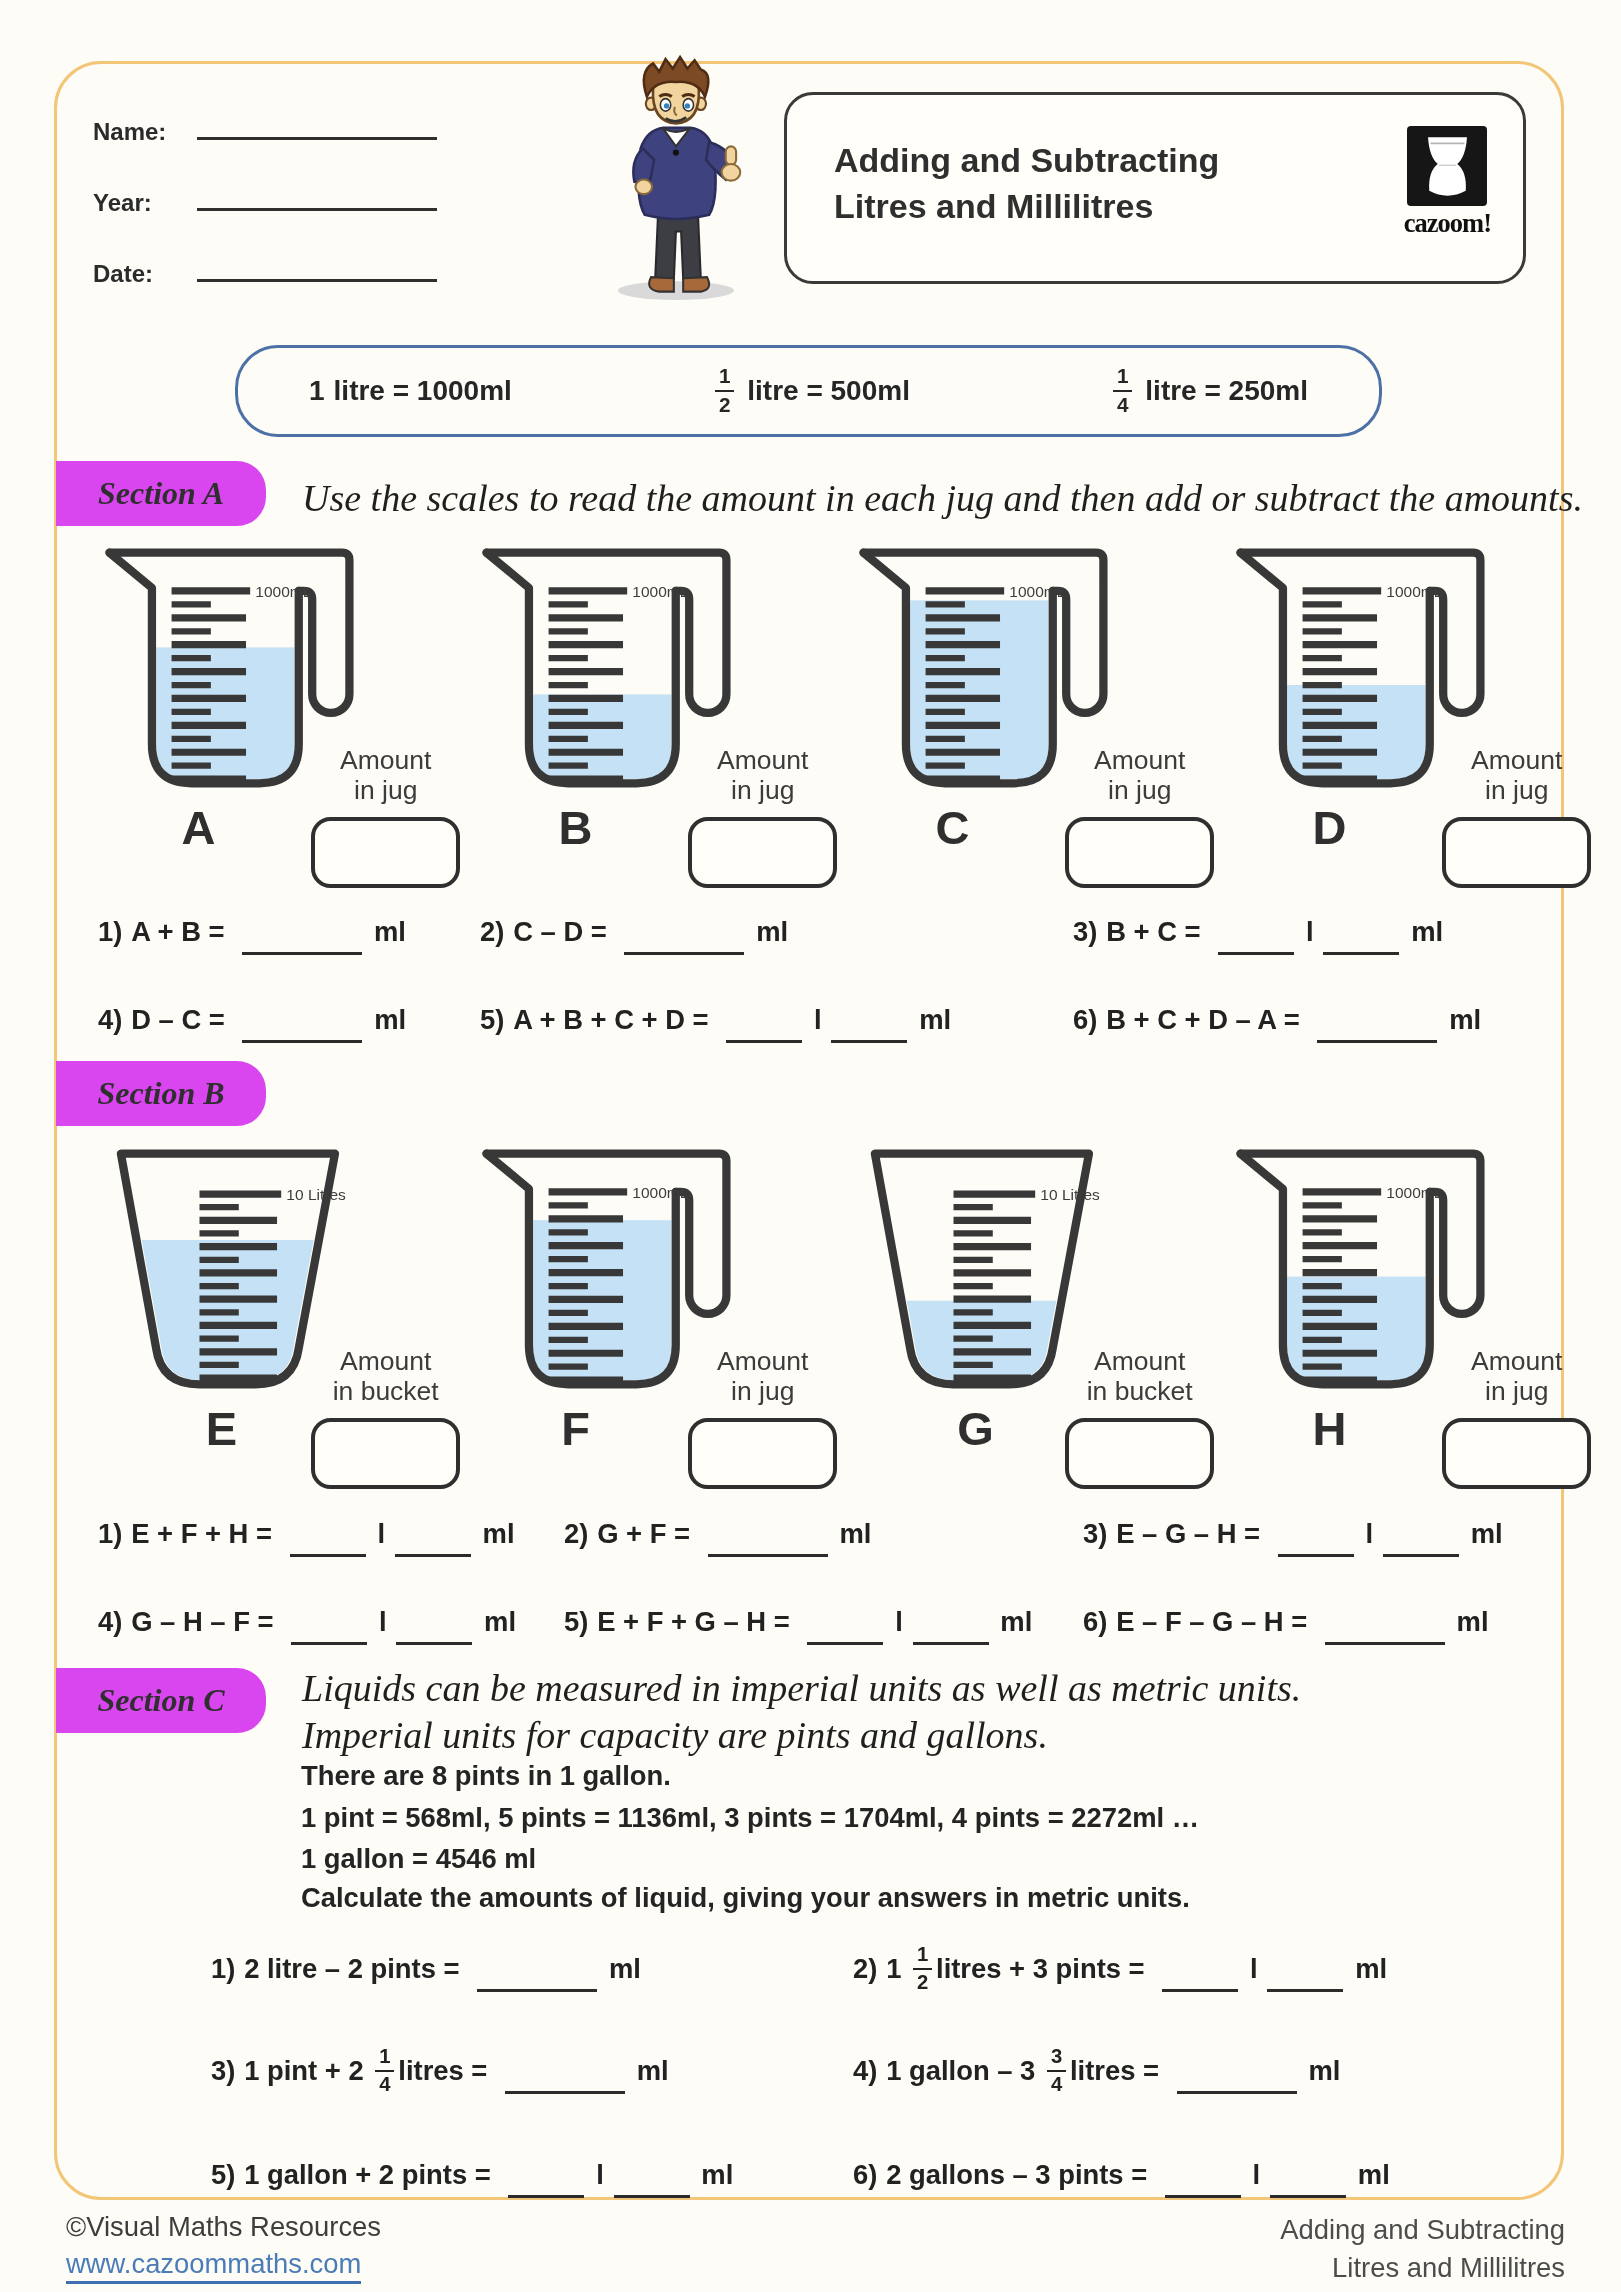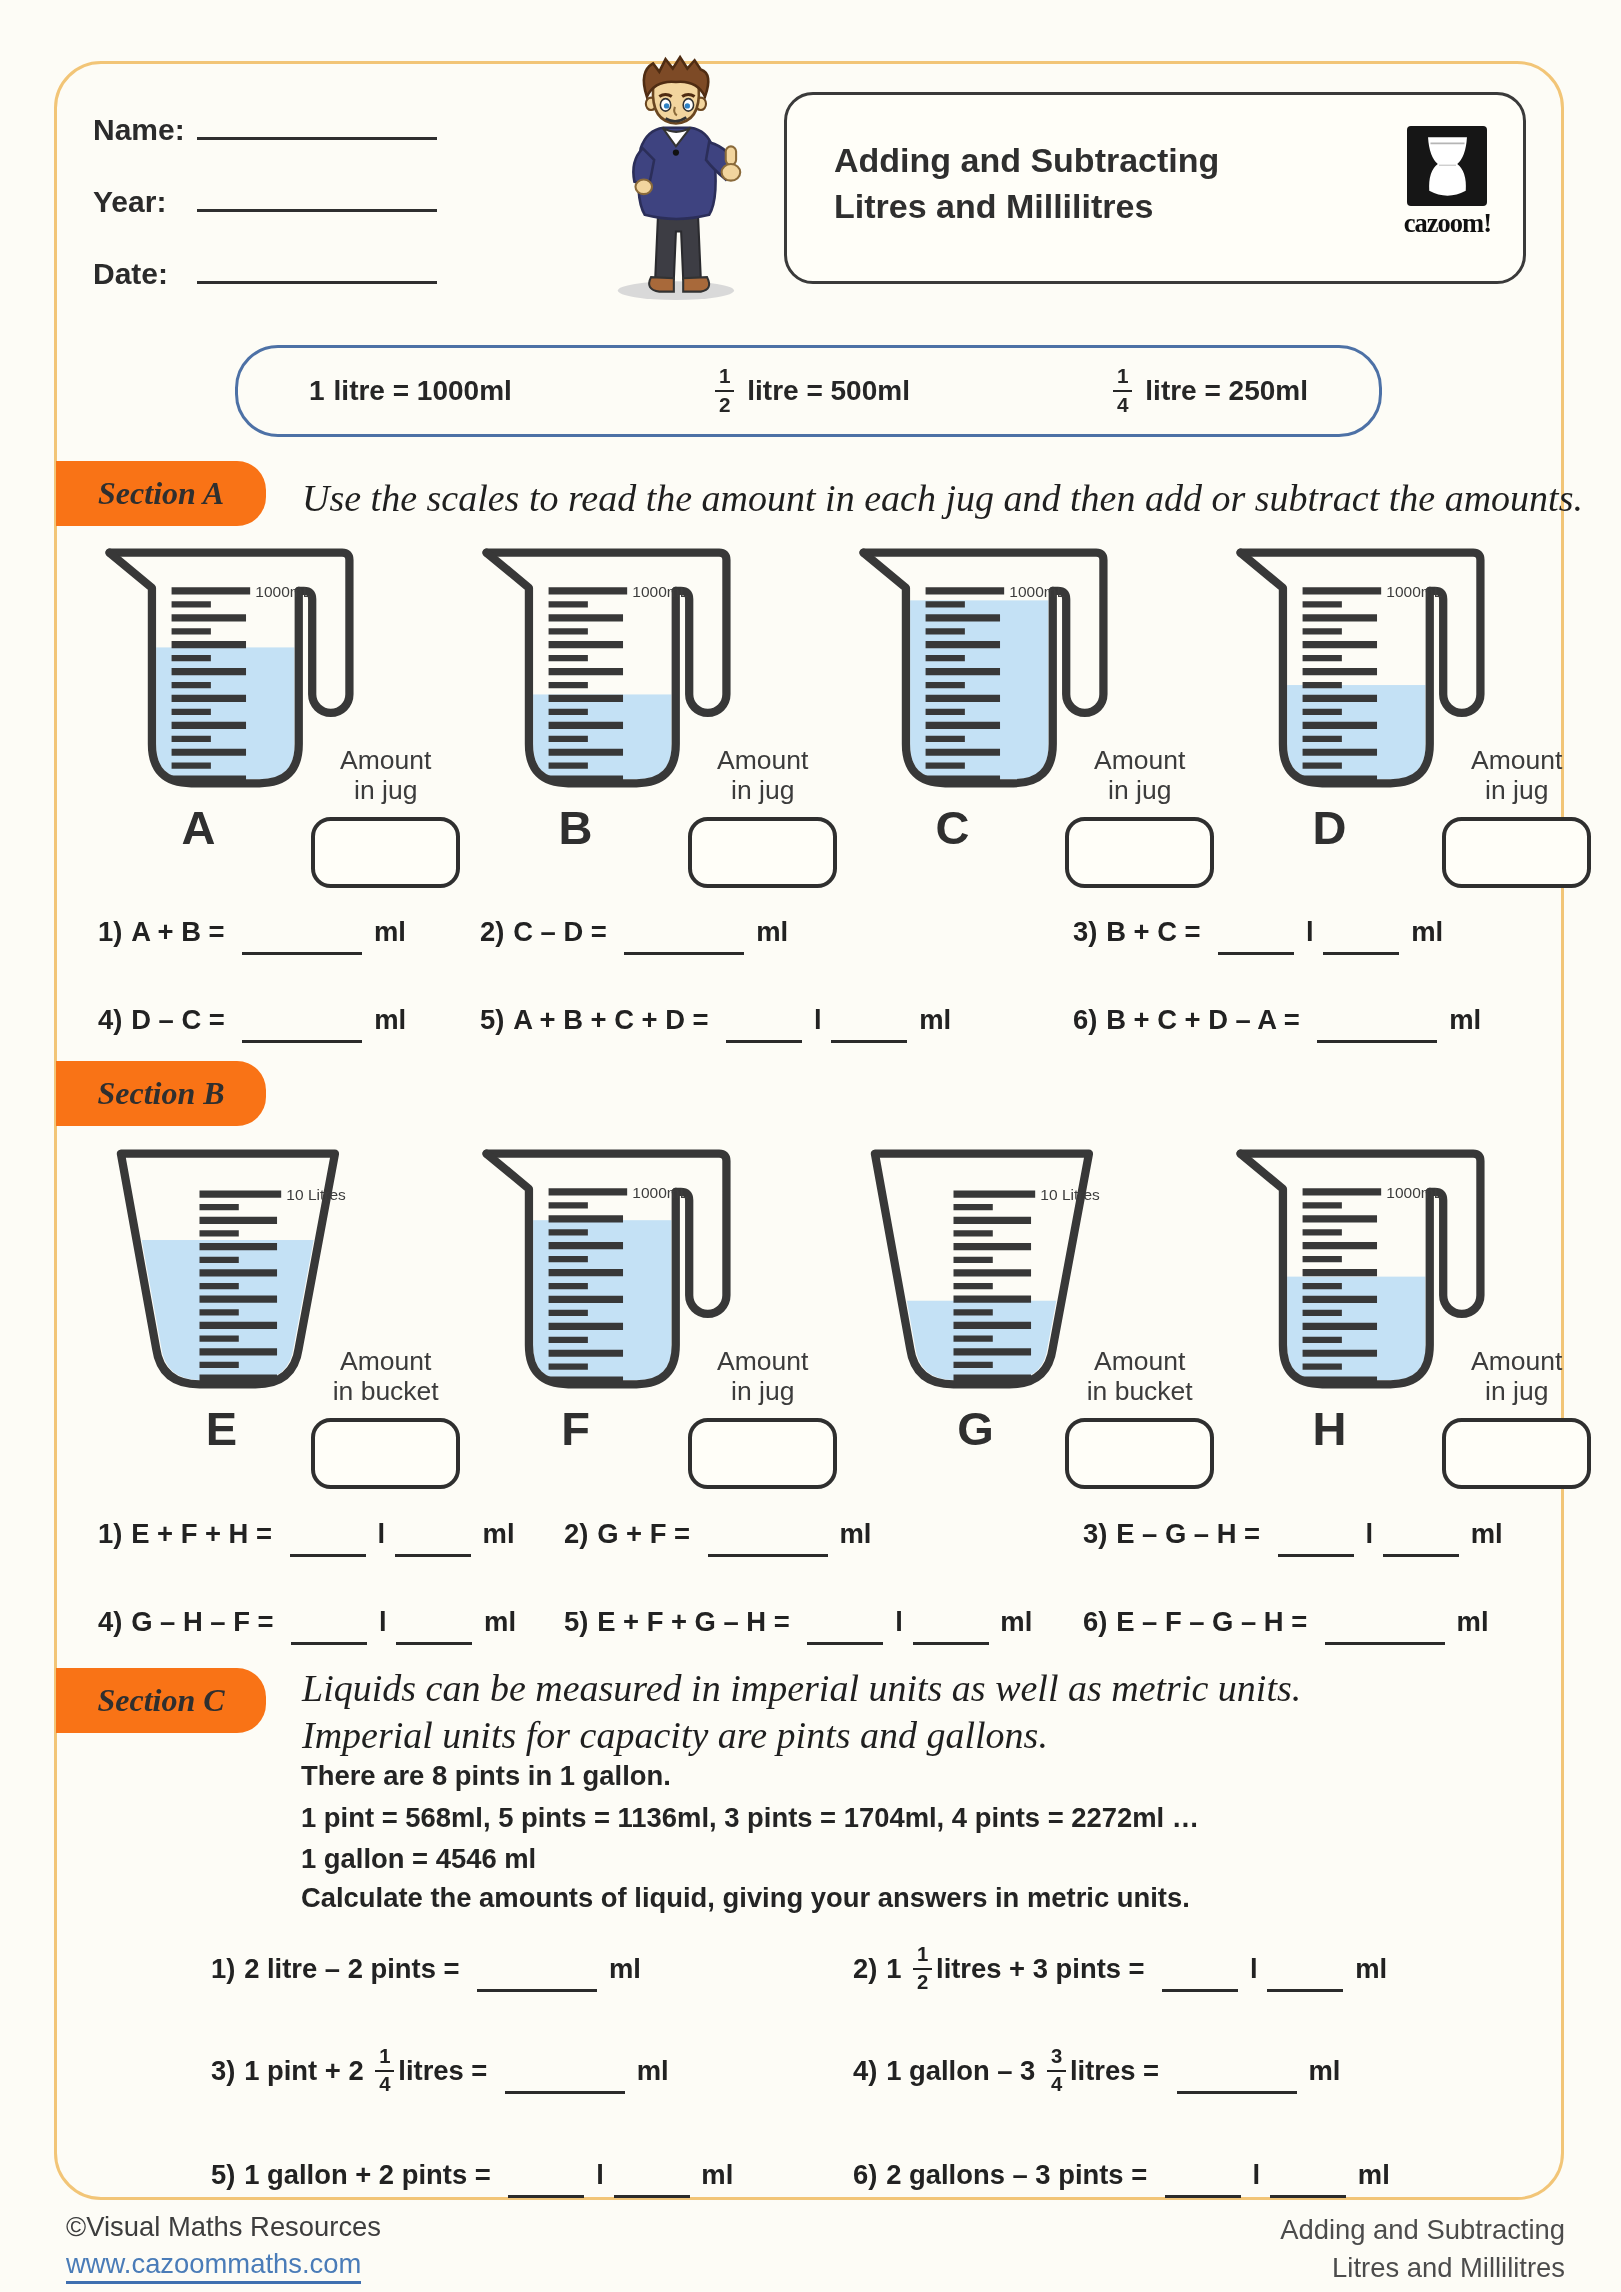--- a/index.html
+++ b/index.html
@@ -2,21 +2,21 @@
 <html><head>
 <meta charset="utf-8">
 <style>
   html,body{margin:0;padding:0;}
   body{width:1621px;height:2293px;background:#fdfcf6;font-family:"Liberation Sans",sans-serif;color:#2b2b2b;position:relative;overflow:hidden;}
   .page{position:absolute;inset:0;}
   .frame{position:absolute;left:54px;top:61px;width:1504px;height:2133px;border:3.9px solid #f2c577;border-radius:47px;}
 
   
   .fields{position:absolute;left:93px;top:104px;}
-  .field-row{margin-bottom:29px;font-weight:bold;font-size:30px;white-space:nowrap;}
+  .field-row{margin-bottom:29px;font-weight:bold;font-size:24px;white-space:nowrap;}
   .field-label{display:inline-block;width:90px;}
   .field-line{display:inline-block;width:240px;height:33px;margin-left:13.7px;border-bottom:3.4px solid #2f2f2f;vertical-align:baseline;}
 
   .boy{position:absolute;left:570px;top:53px;width:216px;height:249px;}
 
   .title-box{position:absolute;left:784px;top:92px;width:742px;height:192px;background:#fffef8;border:3.9px solid #3a3a3a;border-radius:29px;box-sizing:border-box;}
   .title-text{position:absolute;left:47px;top:43px;font-size:34px;font-weight:bold;line-height:1.35;color:#2f2f2f;}
   .logo{position:absolute;right:21.6px;top:31px;width:108px;text-align:center;}
   .logo-mark{width:80px;height:80px;background:#161616;border-radius:3.9px;margin:0 auto;display:flex;align-items:center;justify-content:center;}
   .logo-text{font-family:"Liberation Serif",serif;font-weight:bold;font-size:26.5px;margin-top:2px;letter-spacing:-1px;color:#111;}
@@ -24,21 +24,21 @@
   
   .key-box{position:absolute;left:235px;top:345px;width:1147px;height:92px;border:3.9px solid #4d71a6;border-radius:43px;box-sizing:border-box;display:flex;align-items:center;justify-content:space-between;padding:0 71px;font-size:28px;font-weight:bold;color:#262626;}
   .key-fact{display:inline-flex;align-items:center;}
   .kf-txt{margin-left:9px;}
 
   .frac{display:inline-flex;flex-direction:column;align-items:center;line-height:1;font-size:0.74em;margin:0 3.9px;font-weight:bold;}
   .frac .num{border-bottom:2.9px solid currentColor;padding:0 3.9px 2.9px;}
   .frac .den{padding-top:2.9px;}
 
   
-  .section-tab{position:absolute;left:56px;width:210px;height:65px;background:#f97316;border-radius:0 29px 29px 0;display:flex;align-items:center;justify-content:center;font-family:"Liberation Serif",serif;font-style:italic;font-weight:bold;font-size:32px;color:#2f2f2f;}
+  .section-tab{position:absolute;left:56px;width:210px;height:65px;background:#d946ef;border-radius:0 29px 29px 0;display:flex;align-items:center;justify-content:center;font-family:"Liberation Serif",serif;font-style:italic;font-weight:bold;font-size:32px;color:#2f2f2f;}
   #tab-a{top:461px;} #tab-b{top:1061px;} #tab-c{top:1668px;}
   .instruction{position:absolute;font-family:"Liberation Serif",serif;font-style:italic;font-size:38px;color:#1f1f1f;white-space:nowrap;}
   #instr-a{left:302px;top:476px;} #instr-b{left:302px;top:1076px;}
   #instr-c1{left:302px;top:1666px;} #instr-c2{left:302px;top:1713px;}
 
   
   .vessel-row{position:absolute;display:flex;}
   #row-a{left:93px;top:539px;} #row-b{left:93px;top:1140px;}
   .vessel-cell{position:relative;width:377px;height:353px;}
   .vessel-graphic{position:absolute;left:0;top:0;width:274px;height:259px;}

